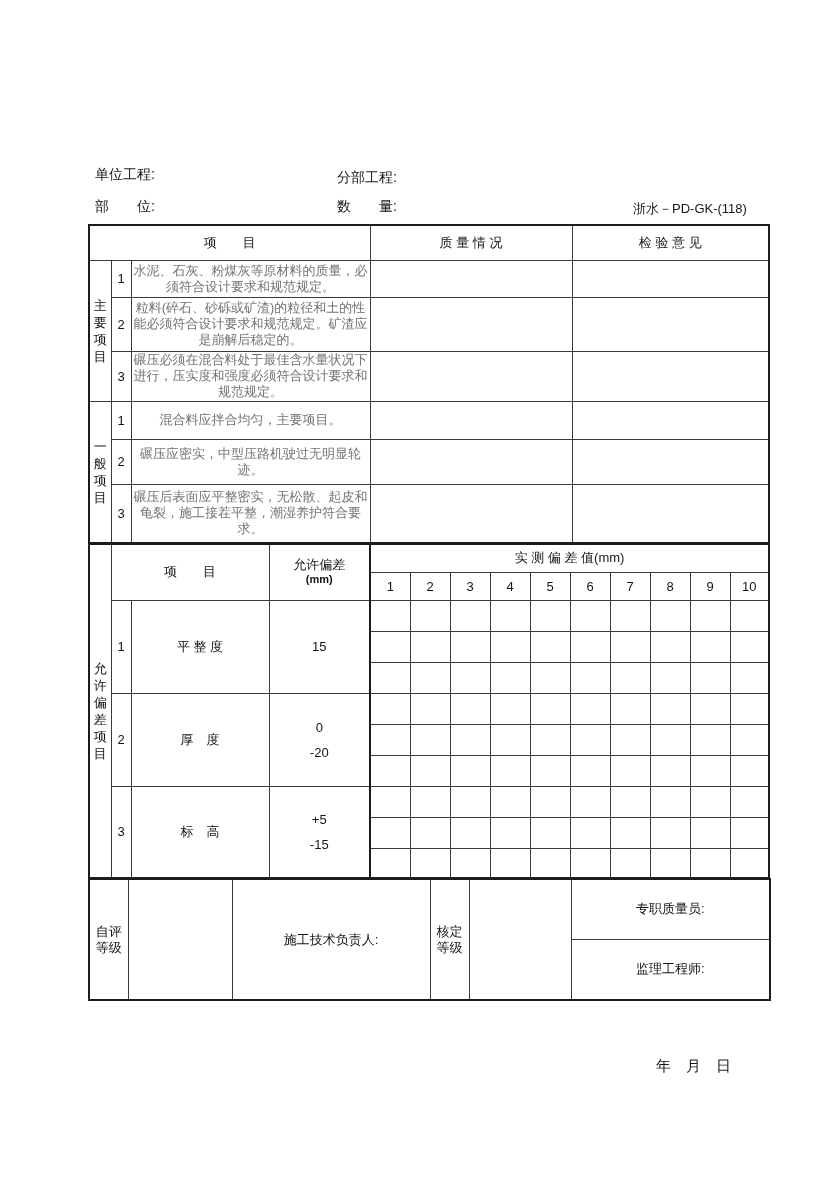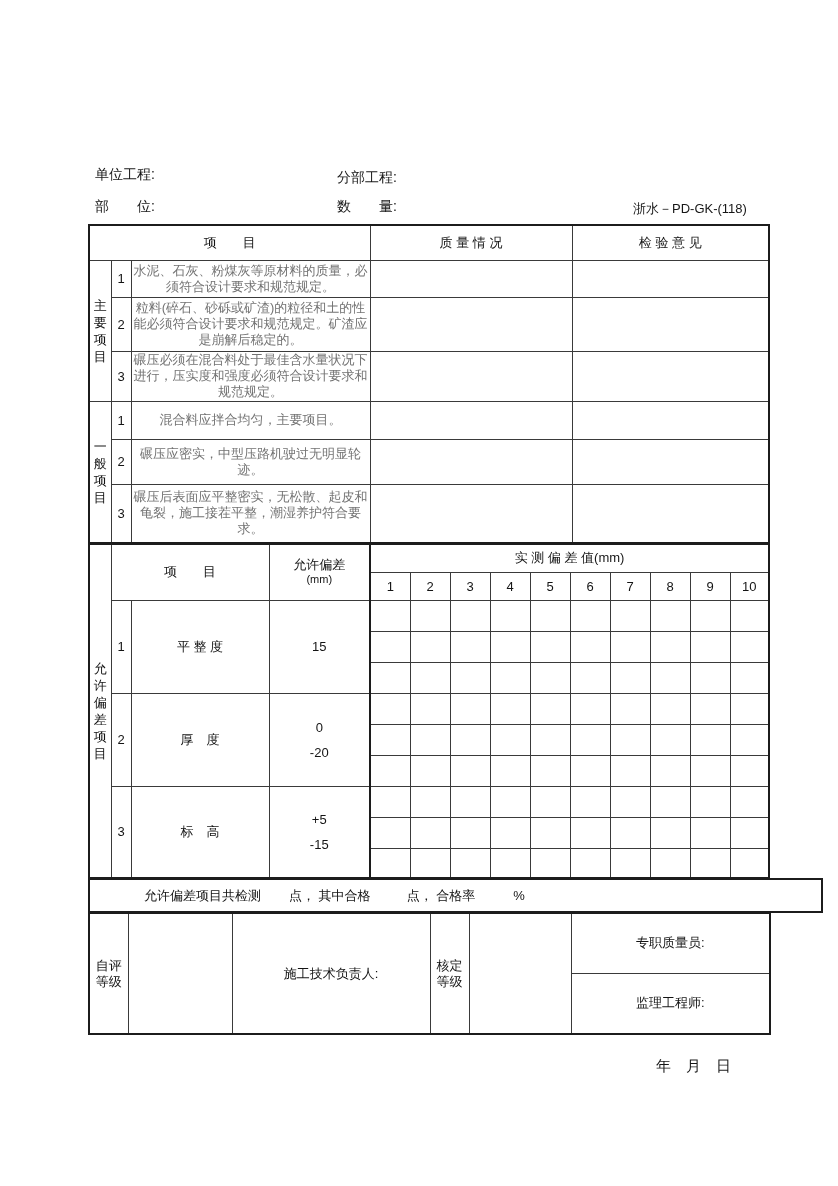--- a/index.html
+++ b/index.html
@@ -43,21 +43,21 @@
     text-align:center;font-size:13px;
   }
   .vlabel2{
     width:30px;margin:0 auto;word-break:break-all;line-height:16px;
     text-align:center;font-size:13px;
   }
   .tol span{display:block;line-height:25px;}
   .thick-top td{border-top:2px solid #1c1c1c;}
   .grid-left{border-left:2px solid #1c1c1c !important;}
   .sec-top td{border-top:2px solid #1c1c1c;}
-  .unit{font-size:11px;line-height:13px;display:block;}
+  .unit{font-size:11px;line-height:13px;display:block;font-weight:bold;}
   .tolhead span{display:block;line-height:15px;}
   .topleft{vertical-align:top;text-align:left;padding:11px 0 0 12px;white-space:pre;}
   .seg2{margin-left:28px;}
   .seg3{margin-left:36px;}
   .seg4{margin-left:38px;}
   .dateline{position:absolute;font-size:15px;white-space:pre;color:#161616;}
 </style>
 </head>
 <body>
 
@@ -291,26 +291,20 @@
             <td></td>
             <td></td>
             <td></td>
             <td></td>
             <td></td>
             <td></td>
       </tr>
     </tbody>
       </table>
 
-    <div class="summary">
-      <span>允许偏差项目共检测</span>
-      <span class="seg2">点， 其中合格</span>
-      <span class="seg3">点， 合格率</span>
-      <span class="seg4">%</span>
-    </div>
 
     <table class="t tD">
       <colgroup>
         <col style="width:39px">
           <col style="width:104px">
           <col style="width:198px">
         <col style="width:39px">
           <col style="width:102px">
           <col style="width:199px">
       </colgroup>

